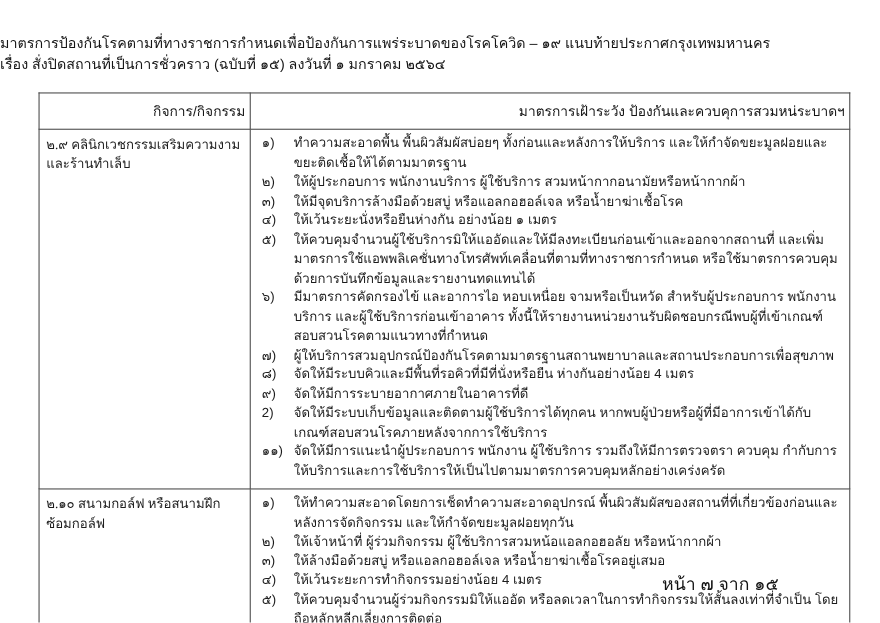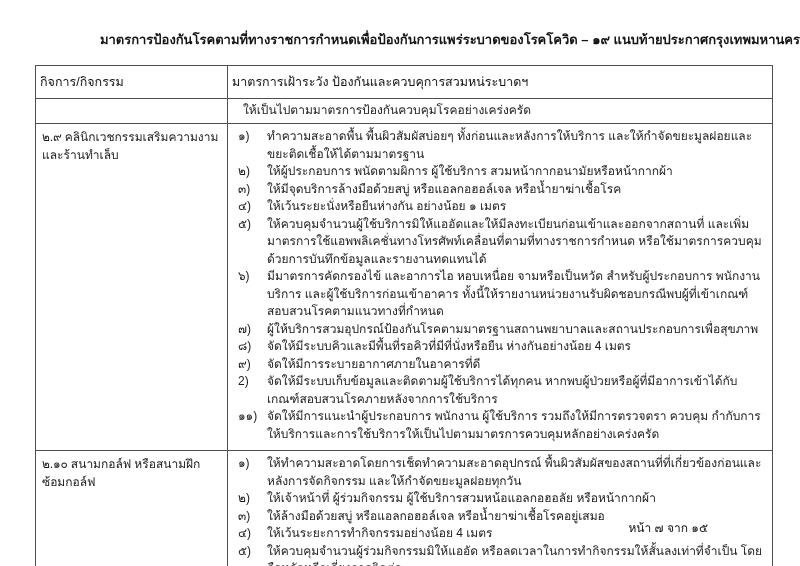--- a/index.html
+++ b/index.html
@@ -10,44 +10,43 @@
     font-family: "Liberation Sans", "DejaVu Sans", sans-serif;
     overflow: hidden;
   }
   .page {
     position: relative;
     width: 800px; height: 566px;
     background: #ffffff;
   }
   .title-block {
     padding-top: 30px;
-    text-align: right;
+    text-align: left;
     line-height: 19px;
-    font-weight: bold;
   }
   .title-line {
     font-size: 13px;
     color: #141414;
   }
   table.measures-table {
     border-collapse: collapse;
     table-layout: fixed;
     width: 737px;
     margin: 16px 0 0 35px;
     font-size: 12px;
   }
   table.measures-table, th, td {
     border: 1px solid #4f4f4f;
   }
   col.activity-col  { width: 192px; }
   col.measures-col  { width: 545px; }
   th {
     font-weight: normal;
     font-size: 12.5px;
-    text-align: left;
+    text-align: right;
     vertical-align: middle;
     padding: 6px 4px;
     color: #141414;
   }
   td { vertical-align: top; color: #1c1c1c; }
   tr.general-row td.general-cell {
     padding: 3px 8px 4px 15px;
     line-height: 17px;
   }
   tr.general-row td.empty-cell { height: 22px; }
@@ -69,59 +68,56 @@
     flex: 0 0 29px;
     min-width: 29px;
   }
   .measure-text {
     flex: 1 1 auto;
   }
   .footer {
     position: absolute;
     right: 92px;
     top: 518px;
-    font-size: 12px;
+    font-size: 16px;
     color: #141414;
   }
 </style>
 </head>
 <body>
 
 <div class="page">
 
   <div class="title-block">
     <div class="title-line">มาตรการป้องกันโรคตามที่ทางราชการกำหนดเพื่อป้องกันการแพร่ระบาดของโรคโควิด – ๑๙ แนบท้ายประกาศกรุงเทพมหานคร</div>
+    <div class="title-line">เรื่อง สั่งปิดสถานที่เป็นการชั่วคราว (ฉบับที่ ๑๕) ลงวันที่ ๑ มกราคม ๒๕๖๔</div>
   </div>
 
   <table class="measures-table">
     <colgroup>
       <col class="activity-col">
       <col class="measures-col">
     </colgroup>
     <thead>
       <tr>
         <th>กิจการ/กิจกรรม</th>
         <th>มาตรการเฝ้าระวัง ป้องกันและควบคุการสวมหน่ระบาดฯ</th>
       </tr>
     </thead>
     <tbody id="rows-container">
-      <tr class="general-row">
-        <td class="empty-cell"></td>
-        <td class="general-cell">ให้เป็นไปตามมาตรการป้องกันควบคุมโรคอย่างเคร่งครัด</td>
-      </tr>
     <tr>
           <td class="activity-cell">๒.๙ คลินิกเวชกรรมเสริมความงาม และร้านทำเล็บ</td>
           <td class="measures-cell">
             <div class="measure-item">
               <span class="measure-num">๑)</span>
               <span class="measure-text">ทำความสะอาดพื้น พื้นผิวสัมผัสบ่อยๆ ทั้งก่อนและหลังการให้บริการ และให้กำจัดขยะมูลฝอยและขยะติดเชื้อให้ได้ตามมาตรฐาน</span>
             </div>
             <div class="measure-item">
               <span class="measure-num">๒)</span>
-              <span class="measure-text">ให้ผู้ประกอบการ พนัดตามผิการ ผู้ใช้บริการ สวมหน้ากากอนามัยหรือหน้ากากผ้า</span>
+              <span class="measure-text">ให้ผู้ประกอบการ พนักงานบริการ ผู้ใช้บริการ สวมหน้ากากอนามัยหรือหน้ากากผ้า</span>
             </div>
             <div class="measure-item">
               <span class="measure-num">๓)</span>
               <span class="measure-text">ให้มีจุดบริการล้างมือด้วยสบู่ หรือแอลกอฮอล์เจล หรือน้ำยาฆ่าเชื้อโรค</span>
             </div>
             <div class="measure-item">
               <span class="measure-num">๔)</span>
               <span class="measure-text">ให้เว้นระยะนั่งหรือยืนห่างกัน อย่างน้อย ๑ เมตร</span>
             </div>
             <div class="measure-item">

